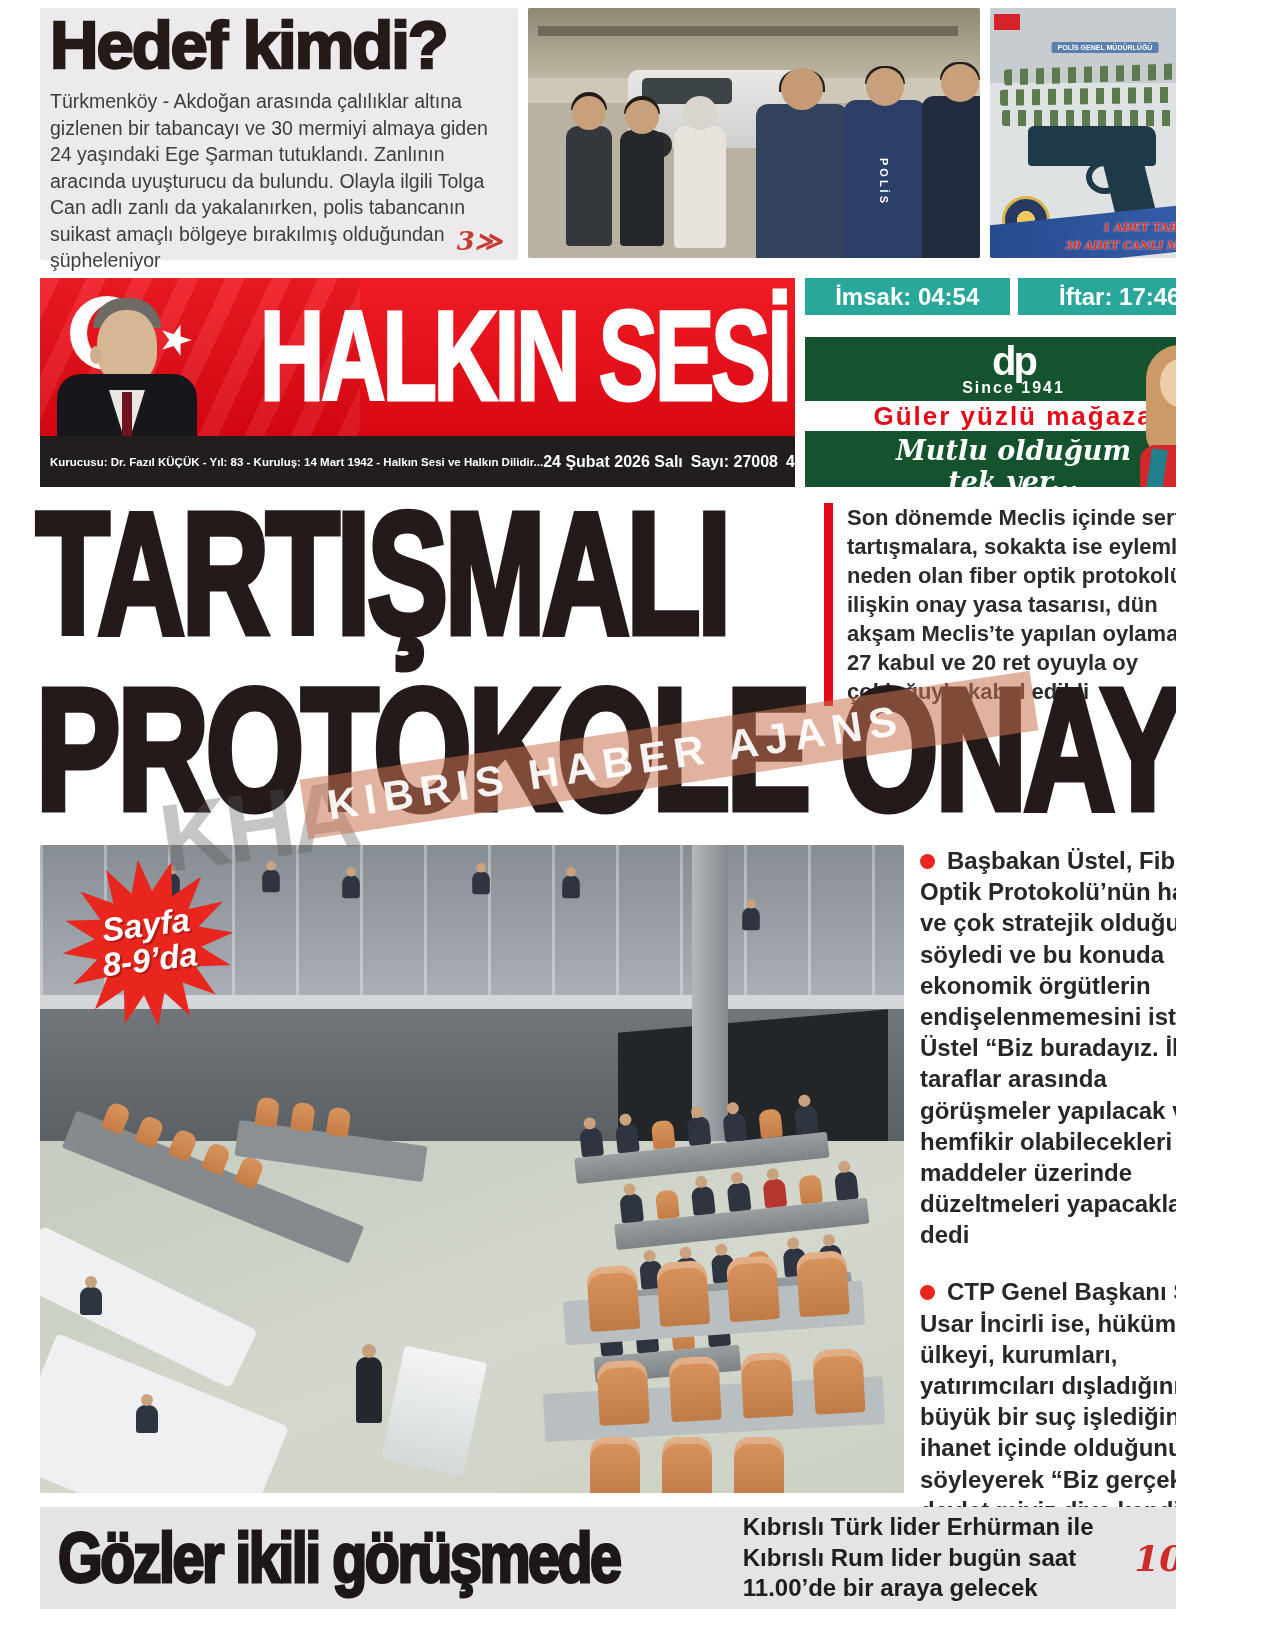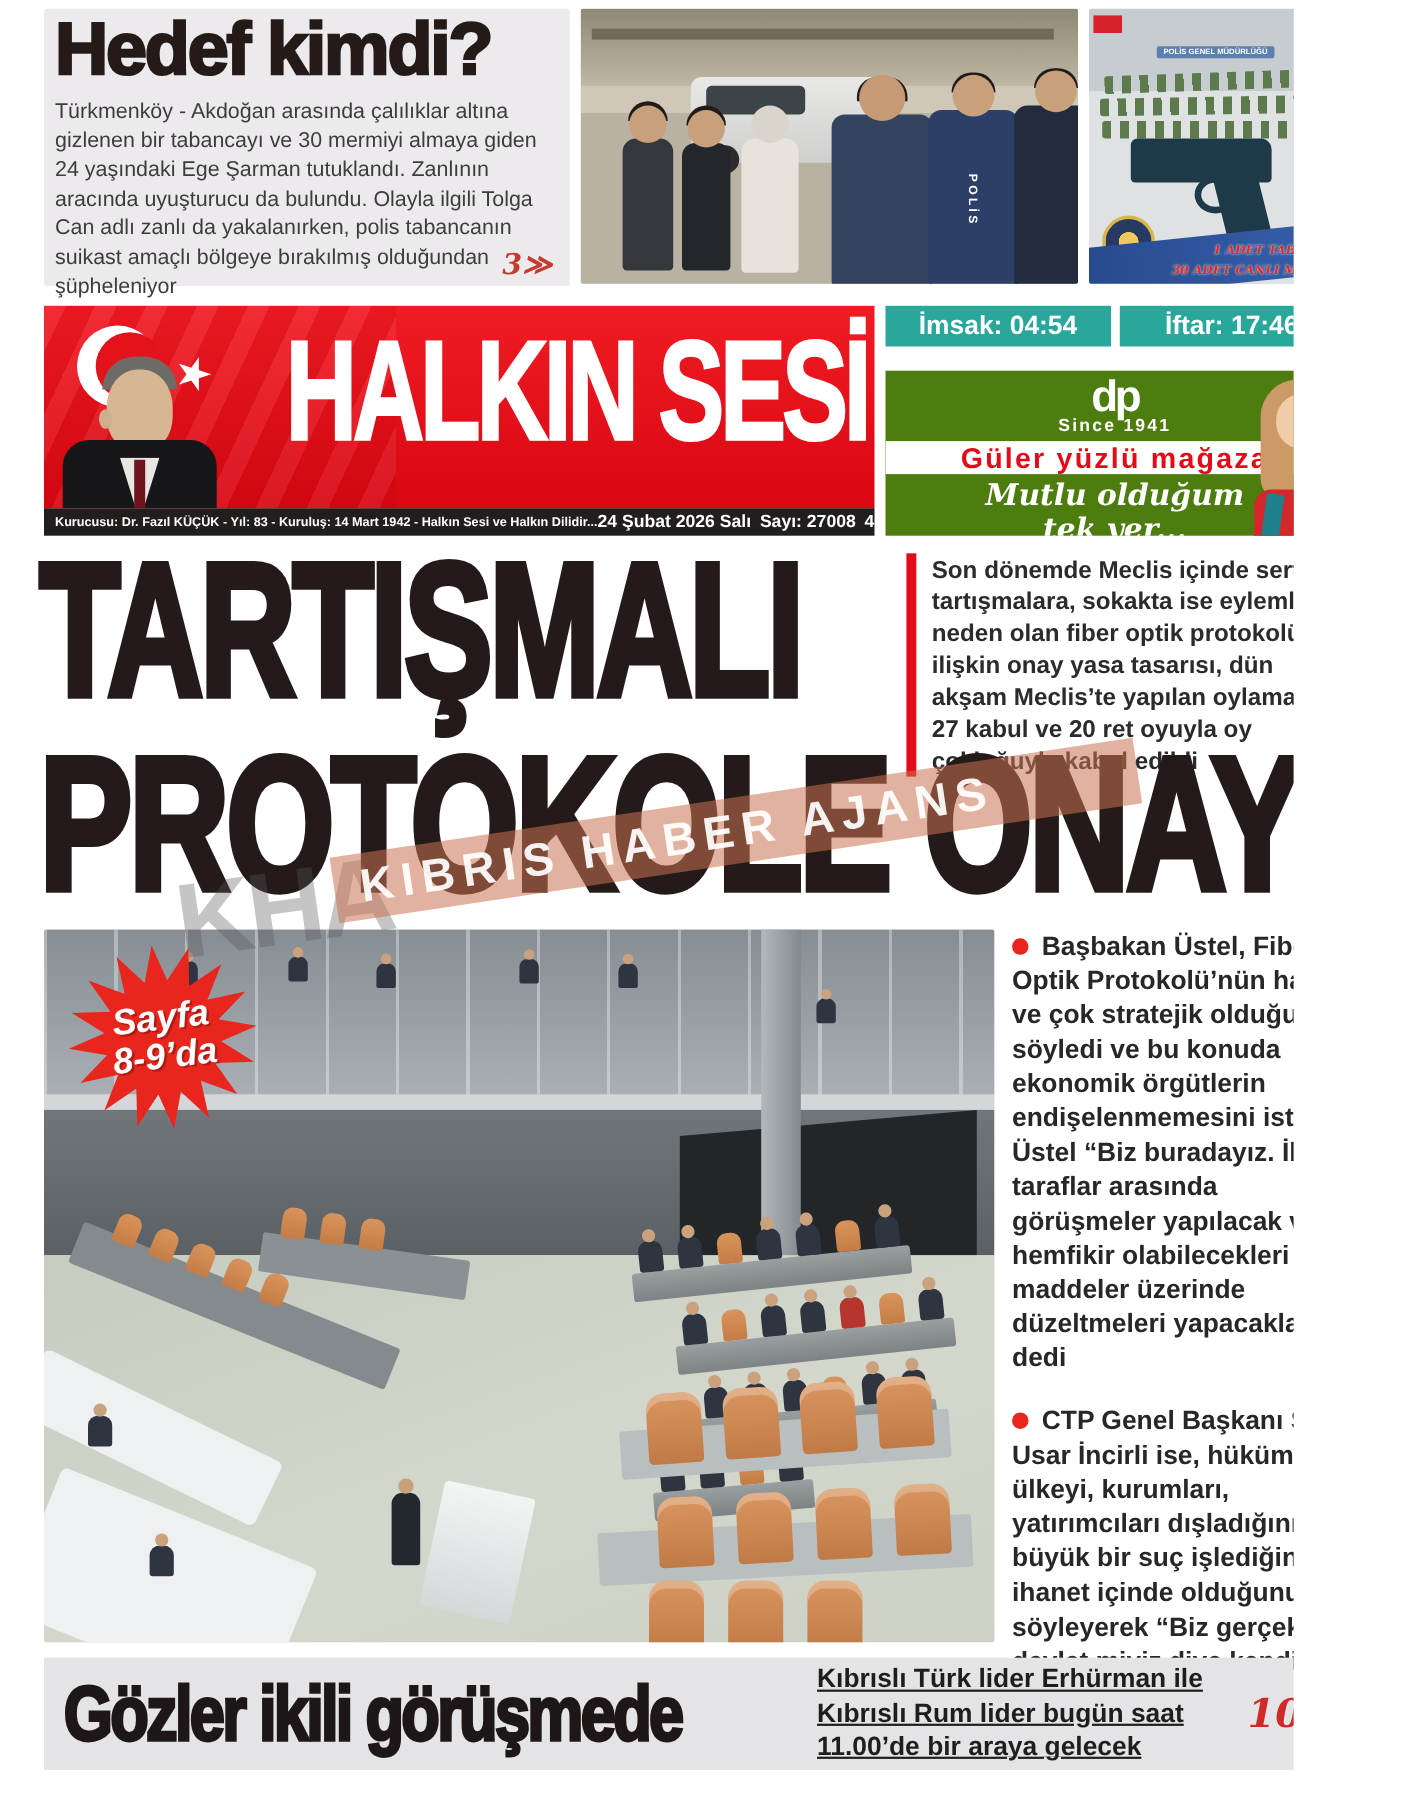--- a/index.html
+++ b/index.html
@@ -61,29 +61,29 @@
   .po-shirt{position:absolute;left:57px;bottom:0;width:36px;height:46px;background:#e9e7e2;
             clip-path:polygon(0 0,100% 0,60% 100%,40% 100%);}
   .po-tie{position:absolute;left:70px;bottom:0;width:10px;height:44px;background:#6e1320;}
   .po-face{position:absolute;left:45px;bottom:52px;width:60px;height:74px;border-radius:46% 46% 42% 42%;background:#d7b694;}
   .po-hair{position:absolute;left:41px;bottom:108px;width:68px;height:30px;border-radius:30px 30px 0 0;background:#6e6a66;}
   .po-ear{position:absolute;left:38px;bottom:72px;width:12px;height:18px;border-radius:50%;background:#cfae8c;}
   .mast-title{position:absolute;right:6px;top:14px;white-space:nowrap;color:#fff;font-weight:bold;
               font-size:128px;line-height:1;letter-spacing:-5px;-webkit-text-stroke:3px #fff;
               transform:scaleX(.70);transform-origin:100% 0;}
   .mast-strip{height:25px;background:#221e1e;color:#fff;display:flex;align-items:center;
-              justify-content:space-between;padding:0 10px;}
+              justify-content:space-between;padding:13px 10px;}
   .strip-info{font-size:11.5px;font-weight:bold;white-space:nowrap;}
   .strip-date{display:flex;gap:8px;font-size:16px;font-weight:bold;white-space:nowrap;}
 
   .mast-right{width:417px;display:flex;flex-direction:column;gap:22px;}
   .prayer-row{display:flex;gap:8px;height:37px;}
   .prayer{flex:1;background:#2aa79b;color:#fff;font-size:24px;font-weight:bold;display:flex;
           align-items:center;justify-content:center;}
-  .ad{flex:1;position:relative;background:#4d7c0f;overflow:hidden;color:#fff;text-align:center;}
+  .ad{flex:1;position:relative;background:#14532d;overflow:hidden;color:#fff;text-align:center;}
   .ad-logo{margin-top:6px;font-size:40px;font-weight:bold;line-height:.9;letter-spacing:-3px;}
   .ad-brand{font-size:27px;font-weight:bold;letter-spacing:3px;margin-top:-2px;}
   .ad-since{font-size:16px;font-weight:bold;letter-spacing:2px;}
   .ad-strip{margin-top:4px;background:#fff;color:#e30b17;font-size:26px;font-weight:bold;height:30px;
             line-height:30px;letter-spacing:2px;}
   .ad-script{margin-top:4px;font-family:"DejaVu Serif",serif;font-style:italic;font-weight:bold;
              font-size:27px;line-height:1.15;}
   .ad-girl{position:absolute;right:0;top:0;width:92px;height:100%;}
   .girl-hair{position:absolute;right:6px;top:8px;width:70px;height:110px;border-radius:34px 34px 20px 20px;background:#cb9a66;}
   .girl-face{position:absolute;right:22px;top:22px;width:40px;height:48px;border-radius:50%;background:#f0cda9;}
@@ -137,21 +137,21 @@
              color:#fff;font-weight:bold;font-style:italic;font-size:33px;line-height:1.05;text-shadow:2px 2px 0 rgba(0,0,0,.25);}
   .side-col{flex:1;padding-top:0;}
   .side-col p{margin:0 0 26px 0;font-size:24px;font-weight:bold;color:#272727;line-height:1.3;}
   .bullet{display:inline-block;width:15px;height:15px;border-radius:50%;background:#e8261d;margin-right:12px;}
 
   
   .row-bottom{position:absolute;left:40px;top:1507px;width:1200px;height:102px;background:#e4e4e6;
               display:flex;align-items:center;padding:0 18px;box-sizing:border-box;}
   .b-head{white-space:nowrap;font-size:70px;font-weight:bold;color:#1d1717;letter-spacing:-3px;
           -webkit-text-stroke:3px #1d1717;transform:scaleX(.82);transform-origin:0 50%;}
-  .b-teaser{width:452px;margin-left:auto;font-size:24px;font-weight:bold;color:#1e1e1e;line-height:1.28;text-decoration:underline;}
+  .b-teaser{width:452px;margin-left:auto;font-size:24px;font-weight:bold;color:#1e1e1e;line-height:1.28;}
   .b-ref{margin-left:12px;font-family:"DejaVu Serif",serif;font-style:italic;font-weight:bold;font-size:36px;color:#cf2a27;}
 </style>
 </head>
 <body>
 
 <div class="page">
 
   <div class="row-top">
     <div class="ts-text">
       <h1 class="ts-head">Hedef kimdi?</h1>

